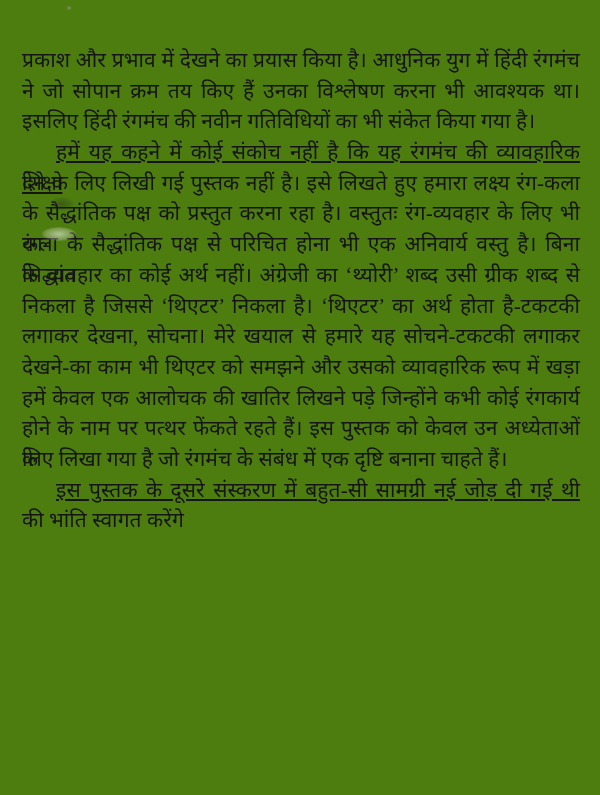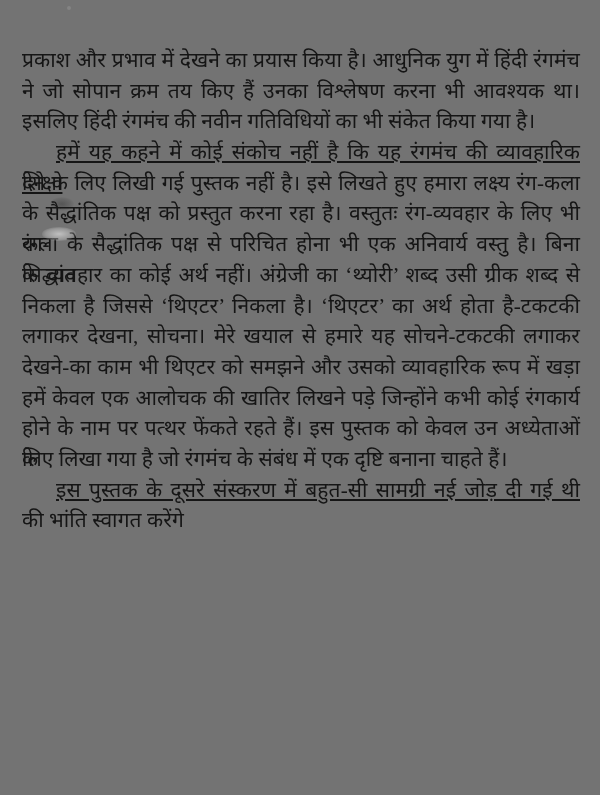--- a/index.html
+++ b/index.html
@@ -8,21 +8,21 @@
     width: 600px;
     height: 795px;
     background: #ffffff;
     font-family: "Liberation Serif", "DejaVu Serif", serif;
     overflow: hidden;
   }
   .page {
     position: relative;
     width: 600px;
     height: 795px;
-    background: #737373;
+    background: #4d7c0f;
   }
   .text-block {
     position: absolute;
     left: 22px;
     top: 45px;
     width: 558px;
   }
   .line {
     font-size: 21px;
     line-height: 30.7px;

